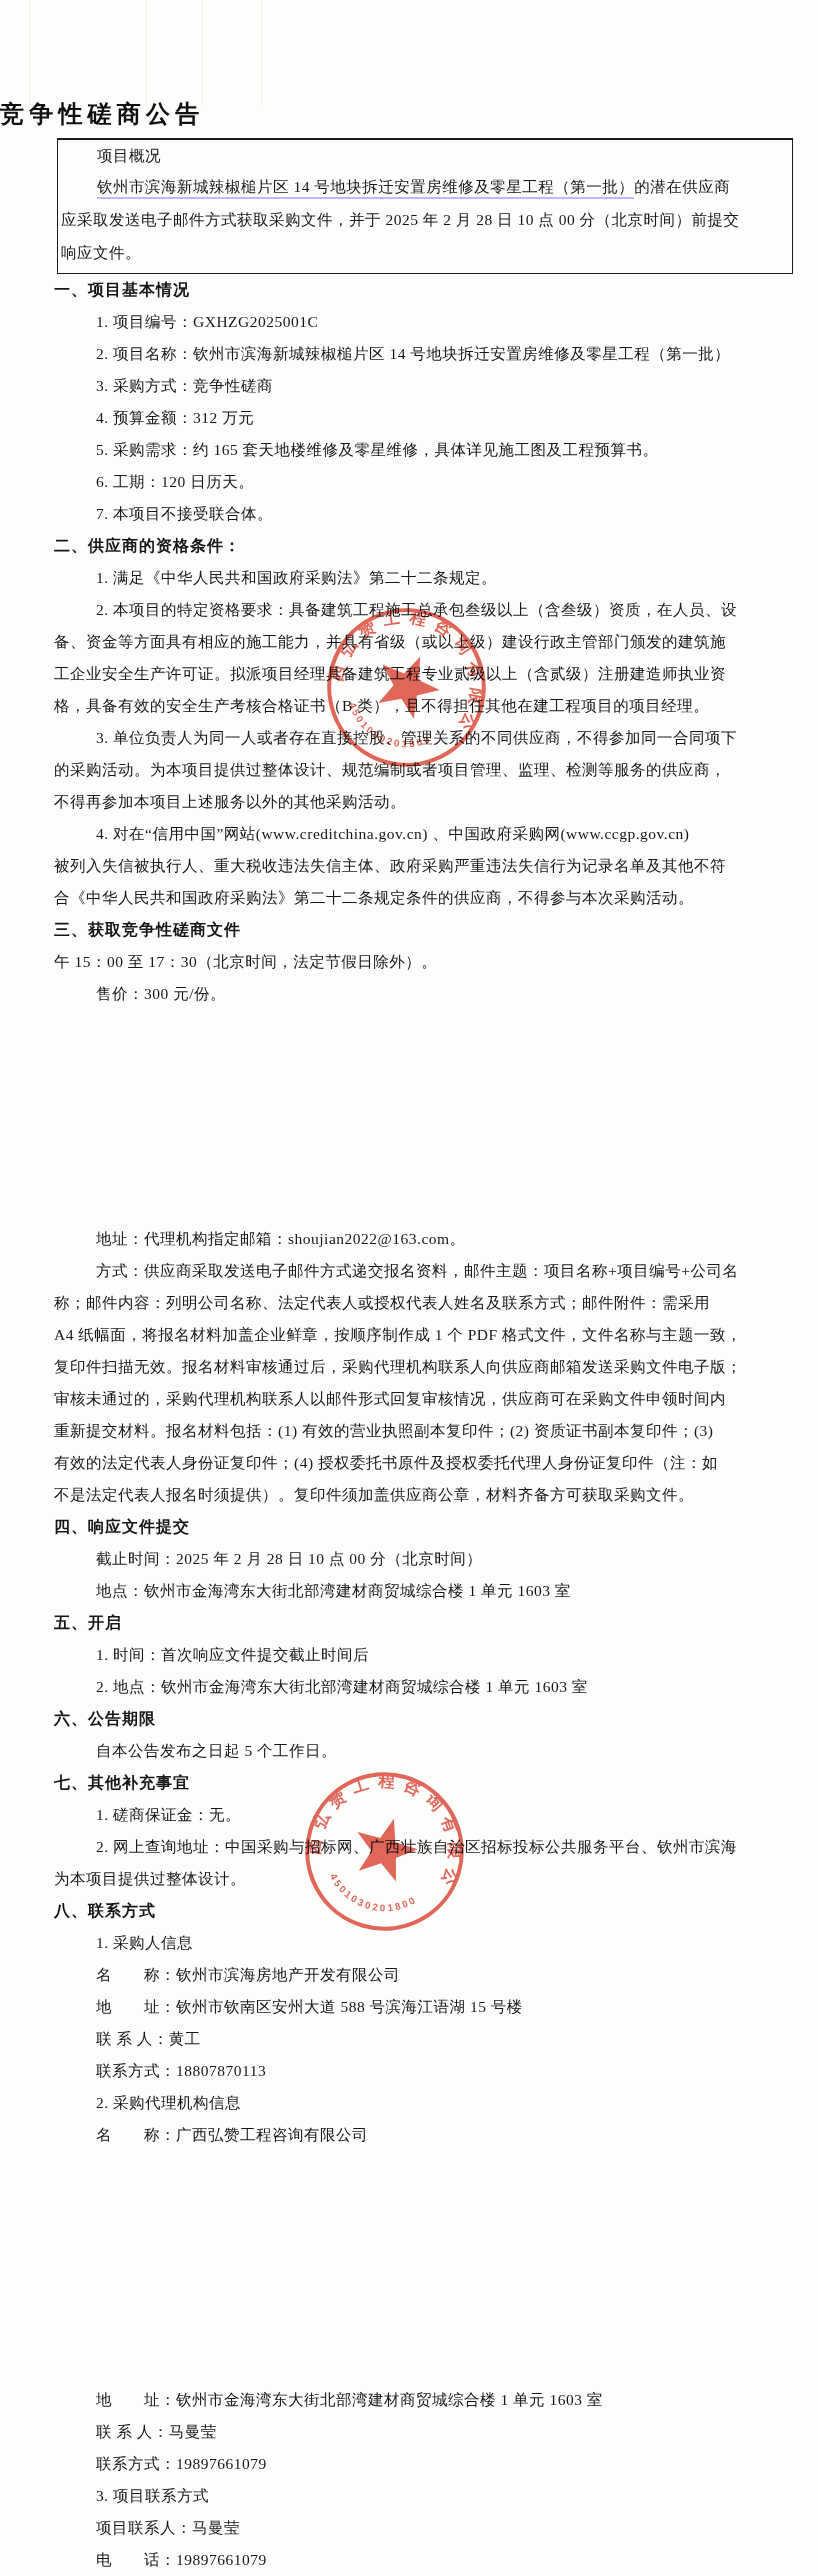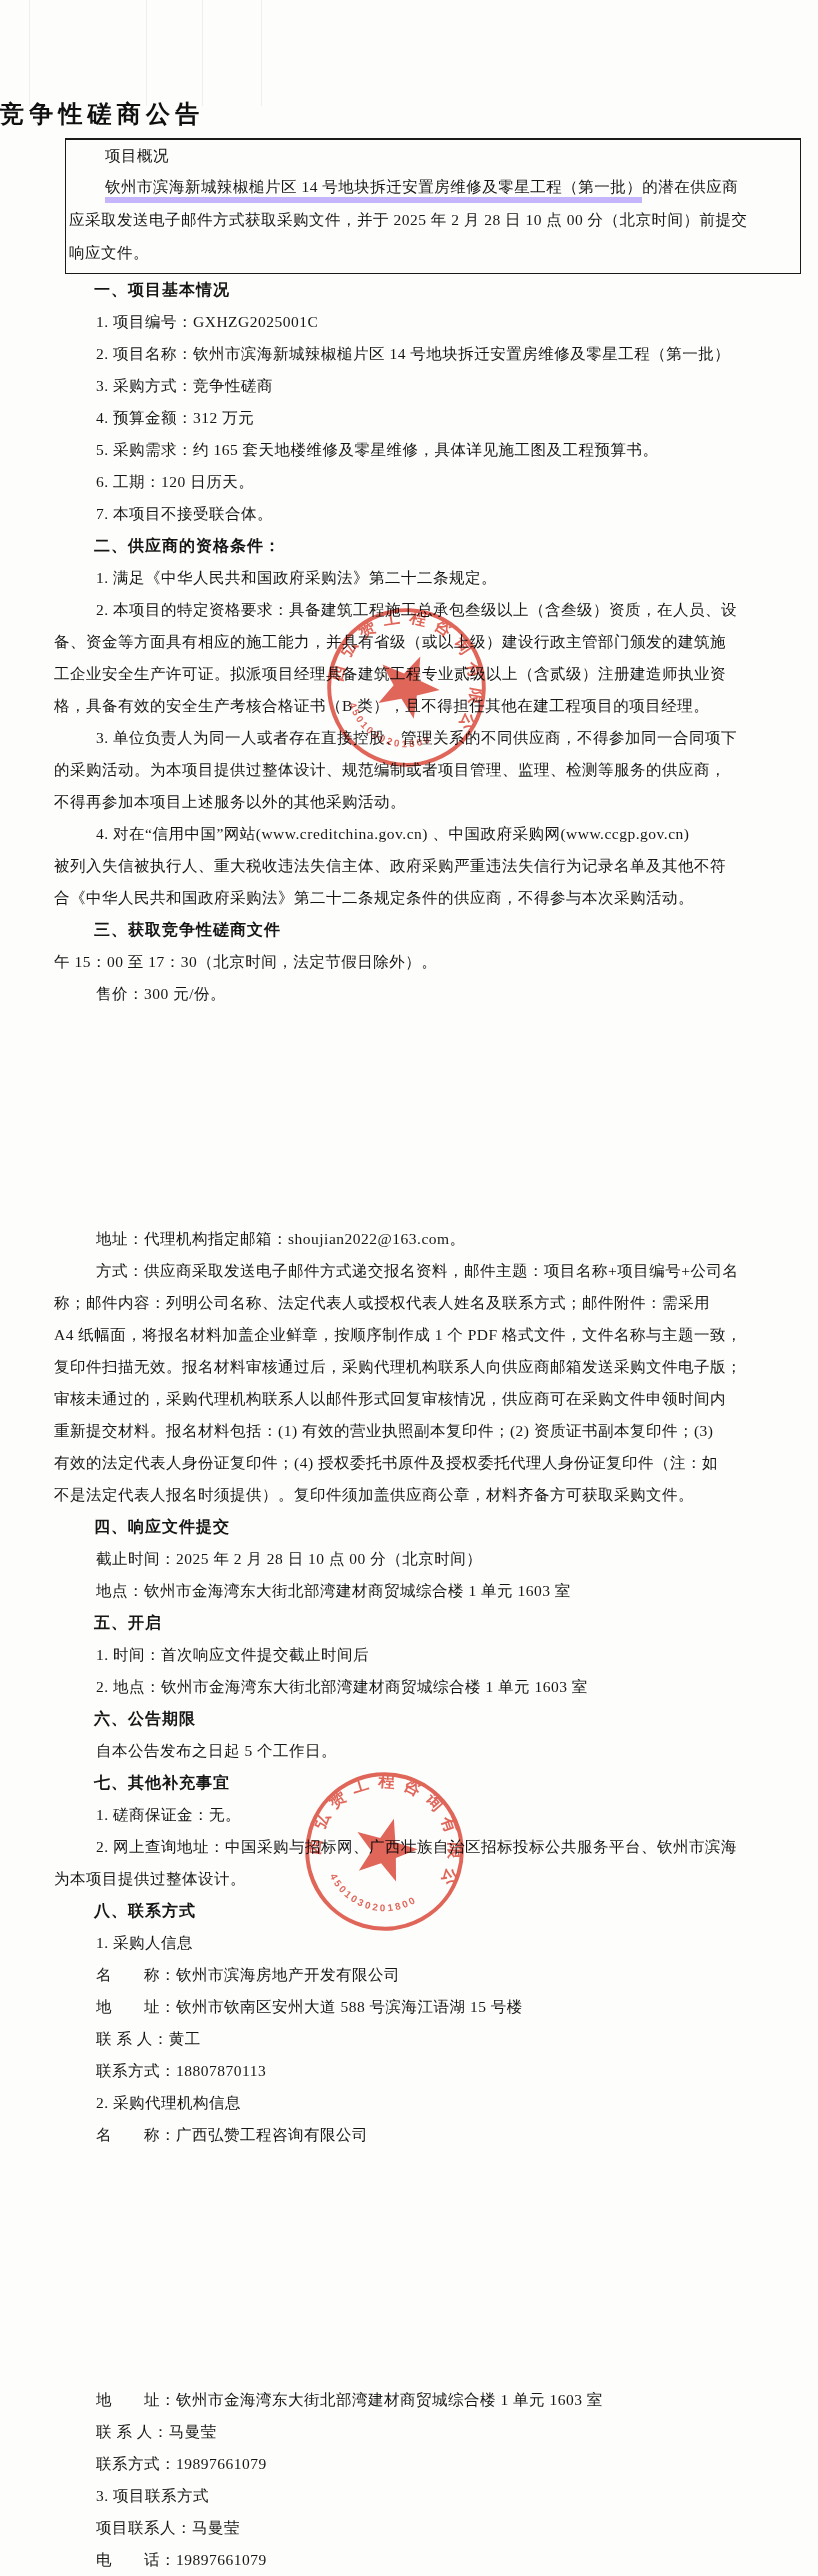--- a/index.html
+++ b/index.html
@@ -16,46 +16,46 @@
   .streak.s1{left:29px;} .streak.s2{left:146px;} .streak.s3{left:202px;} .streak.s4{left:261px;}
 
   .title {
     position:absolute; top:98px; left:0; width:100%;
     text-align:left;
     font-family:"Liberation Sans","DejaVu Sans",sans-serif;
     font-weight:bold; font-size:24px; letter-spacing:5.2px; color:#101010;
   }
 
   .overview-box {
-    position:absolute; top:138px; left:65px; width:734px; height:133px;
+    position:absolute; top:138px; left:57px; width:734px; height:133px;
     border:1.5px solid #1b1b1b; border-top-width:2.1px;
     background:transparent;
     text-align:right;
   }
   .overview-box .ov-line {
     position:absolute; white-space:nowrap;
     font-size:15.5px; letter-spacing:0.5px; line-height:17.5px;
   }
   .ov-heading { top:7.2px; left:39px; }
   .ov-l1 { top:38px; left:39px; }
   .ov-l2 { top:71px; left:3.1px; }
   .ov-l3 { top:104px; left:3.1px; }
-  .u { border-bottom:6px solid #c4b5fd; padding-bottom:1.5px; }
+  .u { border-bottom:2px solid #c4b5fd; padding-bottom:1.5px; }
 
   .body-flow {
     position:absolute; top:274px; left:54px; width:724px;
   }
   .line {
     height:32px; line-height:32px;
     white-space:nowrap; font-size:15.5px; letter-spacing:0.5px;
   }
   .line.pi { padding-left:42px; }
   .line.h {
     font-family:"Liberation Sans","DejaVu Sans",sans-serif;
-    font-weight:bold; font-size:16px; letter-spacing:1px;margin-left:40px;
+    font-weight:bold; font-size:16px; letter-spacing:1px;
   }
   .gap1 { height:213px; }
   .gap2 { height:233px; }
 
   .seal {
     position:absolute; width:175px; height:175px;
     color:#dc4839; opacity:0.83; mix-blend-mode:multiply;
   }
   .seal-1 { left:319px; top:600px; transform:rotate(24deg); }
   .seal-2 { left:297px; top:1764px; transform:rotate(16deg); }

